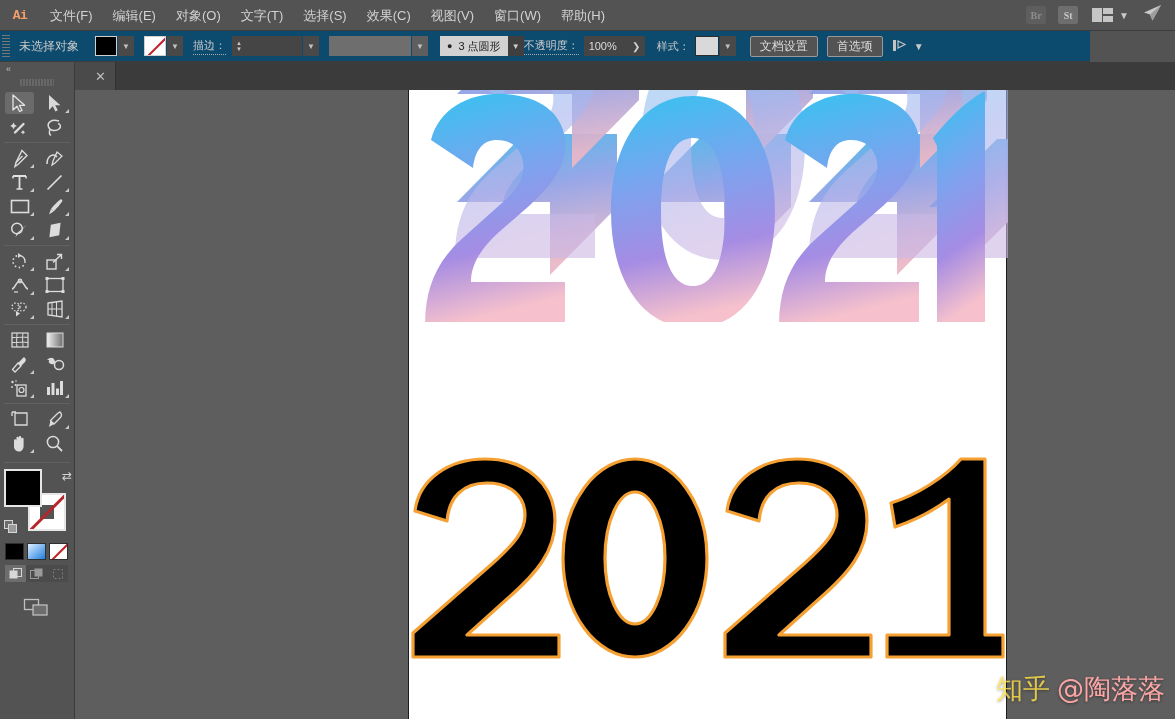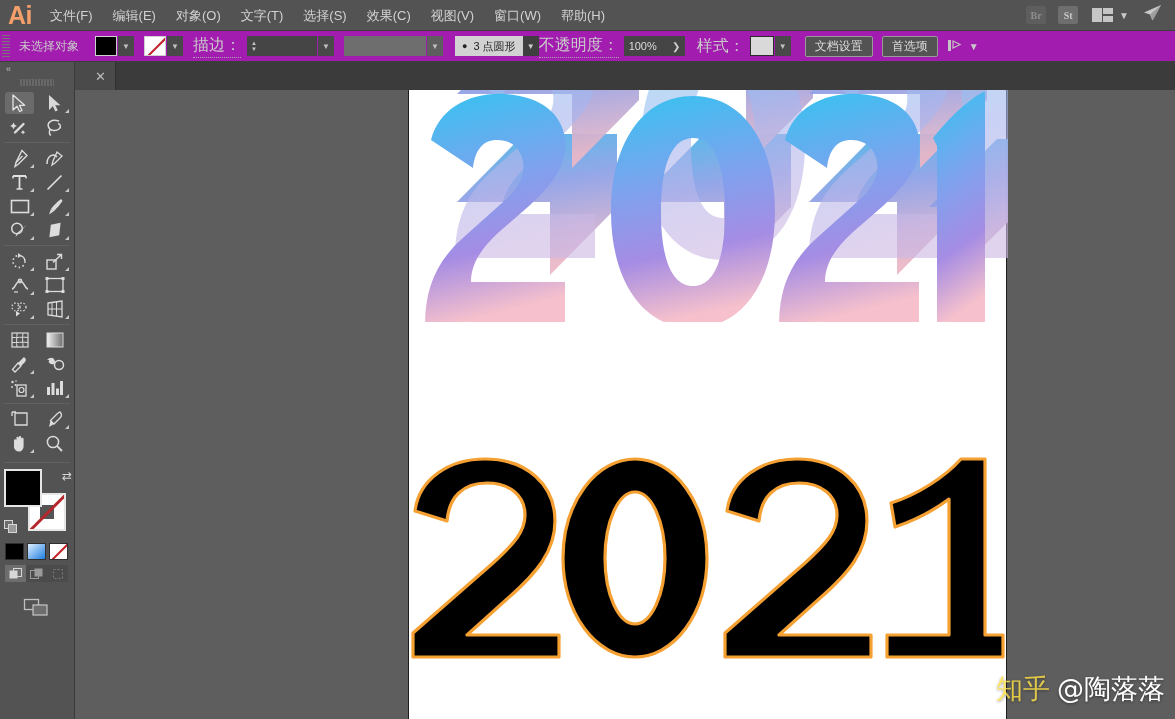--- a/index.html
+++ b/index.html
@@ -14,22 +14,22 @@
   
   .menubar {
     position: absolute; left: 0; top: 0; width: 1175px; height: 31px;
     background: #535353;
     display: flex; align-items: center;
     border-bottom: 1px solid #3d3d3d;
   }
   .ai-logo {
     width: 40px; height: 31px;
     display: flex; align-items: center; justify-content: center;
-    color: #f29f6a; font-size: 25px; font-weight: bold;
-    font-family: Liberation Sans, sans-serif;
+    color: #f29f6a; font-size: 13px; font-weight: bold;
+    font-family: Liberation Mono, monospace;
     letter-spacing: -0.5px;
   }
   .menu-item {
     padding: 0 10px; height: 31px; line-height: 31px;
     color: #d2d2d2; font-size: 13px; white-space: nowrap;
   }
   .menu-right { margin-left: auto; display: flex; align-items: center; padding-right: 8px; }
   .sq-btn {
     width: 20px; height: 18px; margin: 16px 6px;
     background: #6e6e6e; border-radius: 2px;
@@ -43,30 +43,30 @@
   }
   .arrange-ico i { display: block; background: #c6c6c6; }
   .arrange-ico .l { width: 10px; height: 14px; }
   .arrange-ico .rcol { display: flex; flex-direction: column; gap: 2px; }
   .arrange-ico .rcol i { width: 10px; height: 6px; }
   .chev { color: #c9c9c9; font-size: 10px; margin: 0 8px 0 5px; }
   .rocket { margin-left: 4px; margin-right: 4px; }
 
   
   .ctrlbar {
-    position: absolute; left: 0; top: 31px; width: 1175px; height: 31px;
-    background: #a21caf;
+    position: absolute; left: 0; top: 31px; width: 1090px; height: 31px;
+    background: #0c4a6e;
     display: flex; align-items: center;
     border-bottom: 1px solid #3d3d3d;
   }
   .grip-v {
     width: 8px; height: 22px; margin: 0 3px 0 2px;
     background: repeating-linear-gradient(to bottom, #777 0 1px, transparent 1px 3px);
   }
-  .ctrl-label { color: #cacaca; font-size: 16px; white-space: nowrap; }
+  .ctrl-label { color: #cacaca; font-size: 11px; white-space: nowrap; }
   .ctrl-label.dotted { border-bottom: 1px dotted #aaa; padding-bottom: 1px; }
   .sel-label { color: #c8c8c8; font-size: 12px; margin-left: 6px; margin-right: 16px; }
   .swatch-box {
     width: 22px; height: 20px; border: 1px solid #cfcfcf; background: #000;
   }
   .swatch-none {
     width: 22px; height: 20px; border: 1px solid #cfcfcf; background: #fff;
     position: relative; overflow: hidden;
   }
   .swatch-none::after {
@@ -243,21 +243,21 @@
   
   .watermark {
     position: absolute; right: 10px; bottom: 12px;
     display: flex; align-items: center; gap: 7px;
     font-size: 27px; color: #f2f2f2;
     font-family: "DejaVu Sans", sans-serif;
     text-shadow: 0 1px 3px rgba(0,0,0,0.45);
     pointer-events: none;
   }
   .wm-zhihu { color: #fde047; opacity: 0.82; }
-  .wm-user { color: #ffffff; }
+  .wm-user { color: #fca5a5; }
 </style>
 </head>
 <body>
 
 <div class="app">
 
   <div class="menubar">
     <div class="ai-logo">Ai</div>
     <div class="menu-item">文件(F)</div>
     <div class="menu-item">编辑(E)</div>

